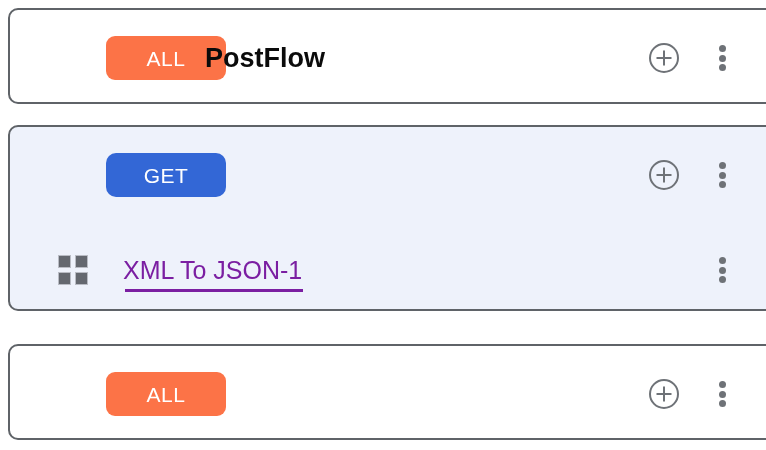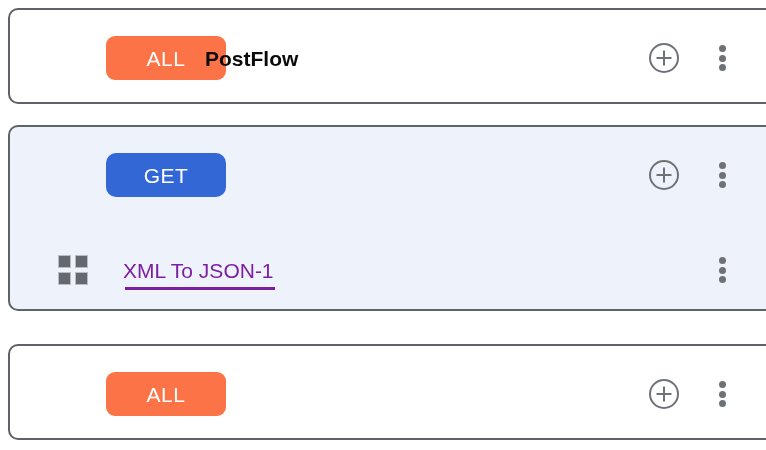--- a/index.html
+++ b/index.html
@@ -76,21 +76,21 @@
   }
   .badge-get {
     background: #3367d6;
     border-radius: 10px;
   }
 
   
   .flow-title {
     position: absolute;
     left: 195px;
-    font-size: 21px;
+    font-size: 27px;
     font-weight: bold;
     color: #0b0b0b;
     white-space: nowrap;
     line-height: 1;
   }
 
   
   .policy-grid-icon {
     position: absolute;
     left: 48px;
@@ -106,21 +106,21 @@
     width: 13px;
     height: 13px;
     background: #64686f;
     border: 1px solid #b9bcc4;
     box-sizing: border-box;
   }
 
   .policy-link {
     position: absolute;
     left: 113px;
-    font-size: 21px;
+    font-size: 25px;
     color: #7b1fa2;
     text-decoration: none;
     white-space: nowrap;
     line-height: 1;
     cursor: pointer;
   }
   .policy-link::after {
     content: "";
     position: absolute;
     left: 2px;

